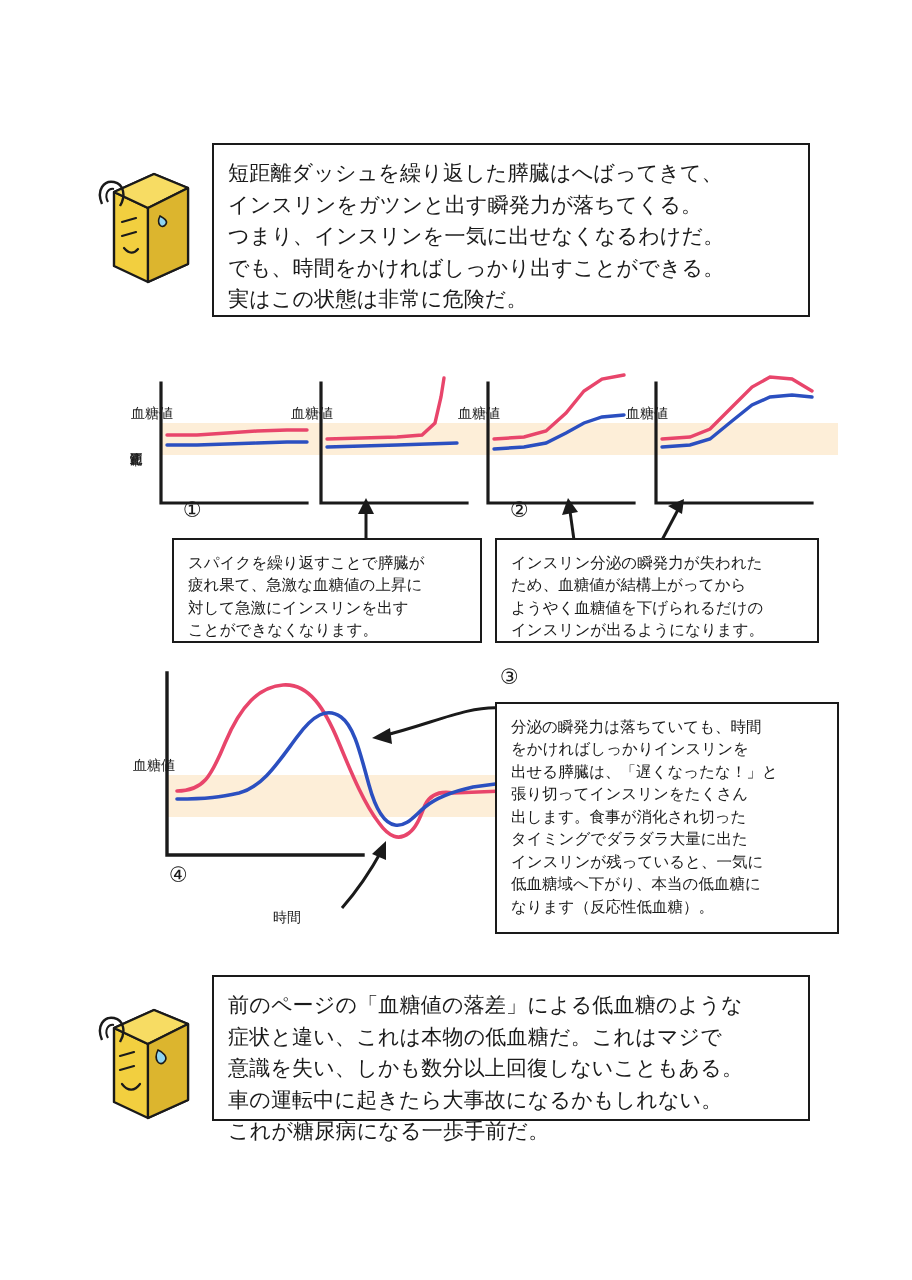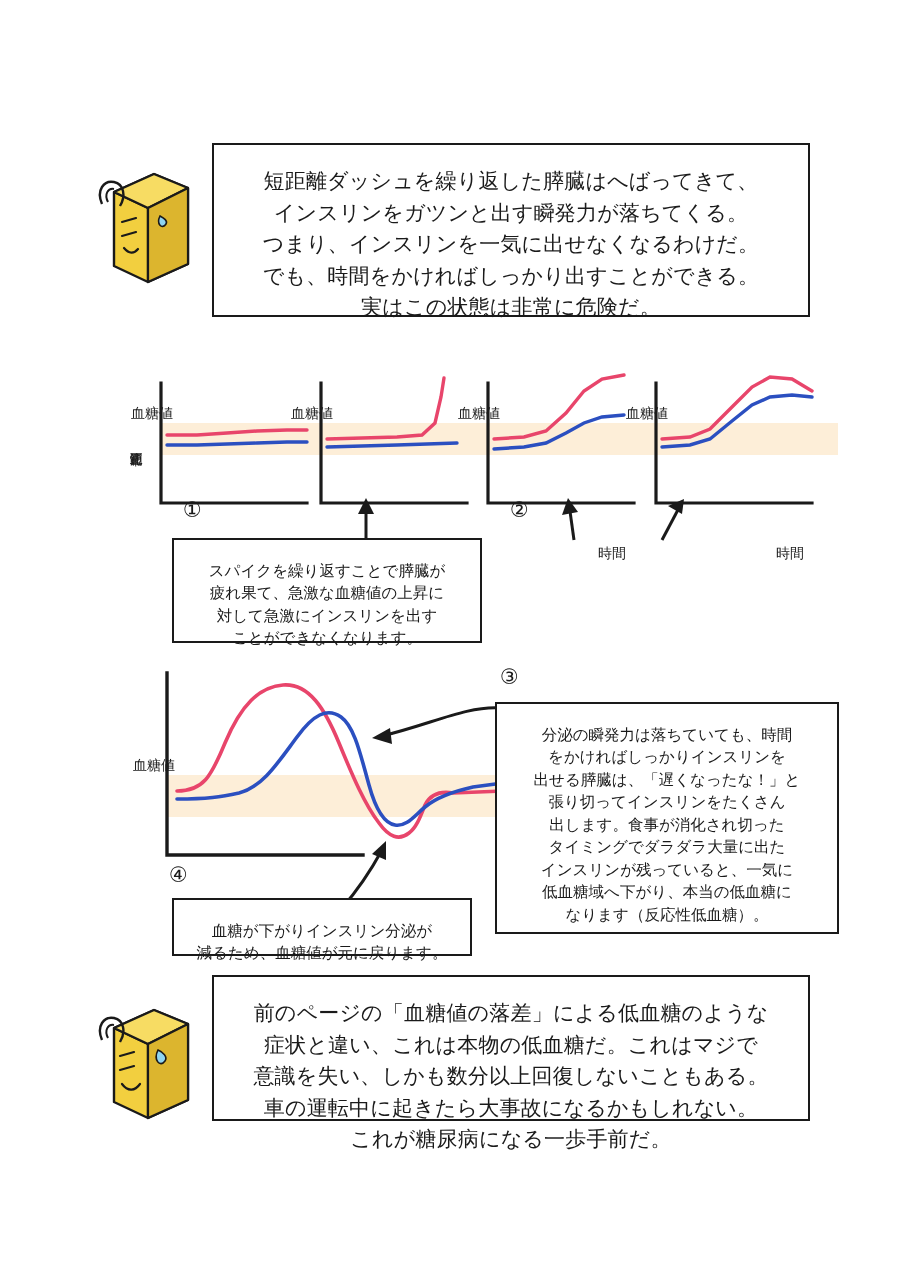--- a/index.html
+++ b/index.html
@@ -33,23 +33,22 @@
     font-size: 21px;
     line-height: 1.5;
     letter-spacing: 0.2px;
   }
   .box.small {
     font-size: 15.5px;
     line-height: 1.45;
     border-width: 2px;
   }
   .box p {
-    margin: 12px;
+    margin: 4px;
     white-space: pre-line;
-    text-align: center;
   }
 
   
   .mascot {
     position: absolute;
   }
 
   
   .chart {
     position: absolute;
@@ -170,20 +169,26 @@
     <path d="M32 3 L16 10 L30 18 Z" fill="#1a1a1a"></path>
   </svg>
 
   <div class="box small" style="left:172px; top:538px; width:310px; height:105px;">
     <p>スパイクを繰り返すことで膵臓が
 疲れ果て、急激な血糖値の上昇に
 対して急激にインスリンを出す
 ことができなくなります。</p>
   </div>
 
+  <div class="box small" style="left:495px; top:538px; width:324px; height:105px;">
+    <p>インスリン分泌の瞬発力が失われた
+ため、血糖値が結構上がってから
+ようやく血糖値を下げられるだけの
+インスリンが出るようになります。</p>
+  </div>
 
   <div class="chart" style="left:133px; top:665px; width:370px; height:230px;">
     <div class="axis-label" style="left:0px; top:52px;">血糖値</div>
     <svg width="360" height="200" style="position:absolute; left:30px; top:0px;">
       <rect x="4" y="110" width="340" height="42" fill="#fdeed8"></rect>
       <path d="M4 8 L4 190 L200 190" fill="none" stroke="#1a1a1a" stroke-width="3.4" stroke-linecap="square"></path>
       <path d="M14 126 C40 126 48 112 62 78 C78 40 96 22 120 20 C146 18 162 44 176 78 C190 112 202 140 216 158 C226 172 236 176 246 168 C254 162 258 150 262 140 C268 128 278 126 290 128 L340 126" fill="none" stroke="#e8456b" stroke-width="3.6" stroke-linecap="round"></path>
       <path d="M14 134 C44 134 58 132 76 128 C100 122 116 96 134 72 C150 50 164 42 178 52 C192 62 198 92 206 120 C212 142 220 158 232 160 C244 162 252 150 262 142 C274 132 292 126 310 122 L340 118" fill="none" stroke="#2b4fc0" stroke-width="3.6" stroke-linecap="round"></path>
     </svg>
     <div class="axis-label" style="left:140px; top:204px;">時間</div>
@@ -205,24 +210,20 @@
 タイミングでダラダラ大量に出た
 インスリンが残っていると、一気に
 低血糖域へ下がり、本当の低血糖に
 なります（反応性低血糖）。</p>
   </div>
 
   <svg class="arrow" style="left:326px; top:838px; width:72px; height:74px;">
     <path d="M16 70 C30 54 44 34 56 12" stroke="#1a1a1a" stroke-width="3" fill="none"></path>
     <path d="M60 3 L46 16 L60 22 Z" fill="#1a1a1a"></path>
   </svg>
-  <div class="box small" style="left:172px; top:898px; width:300px; height:58px;">
-    <p>血糖が下がりインスリン分泌が
-減るため、血糖値が元に戻ります。</p>
-  </div>
 
   <div class="mascot" style="left:96px; top:988px; width:110px; height:136px;">
     <svg width="110" height="136" viewBox="0 0 110 136">
       <path d="M18 40 L58 22 L92 36 L92 112 L52 130 L18 114 Z" fill="#f2cf3f" stroke="#1a1a1a" stroke-width="2.4" stroke-linejoin="round"></path>
       <path d="M18 40 L52 56 L92 36" fill="none" stroke="#1a1a1a" stroke-width="2.4" stroke-linejoin="round"></path>
       <path d="M52 56 L52 130" fill="none" stroke="#1a1a1a" stroke-width="2.4"></path>
       <path d="M18 40 L58 22 L92 36 L52 56 Z" fill="#f7dc63" stroke="#1a1a1a" stroke-width="2.2" stroke-linejoin="round"></path>
       <path d="M52 56 L92 36 L92 112 L52 130 Z" fill="#dcb52e" stroke="#1a1a1a" stroke-width="2.2" stroke-linejoin="round"></path>
       <path d="M6 52 C0 38 8 28 18 30 C28 32 30 44 24 54" fill="none" stroke="#1a1a1a" stroke-width="2.4"></path>
       <path d="M12 50 C8 42 12 36 18 37" fill="none" stroke="#1a1a1a" stroke-width="2"></path>

